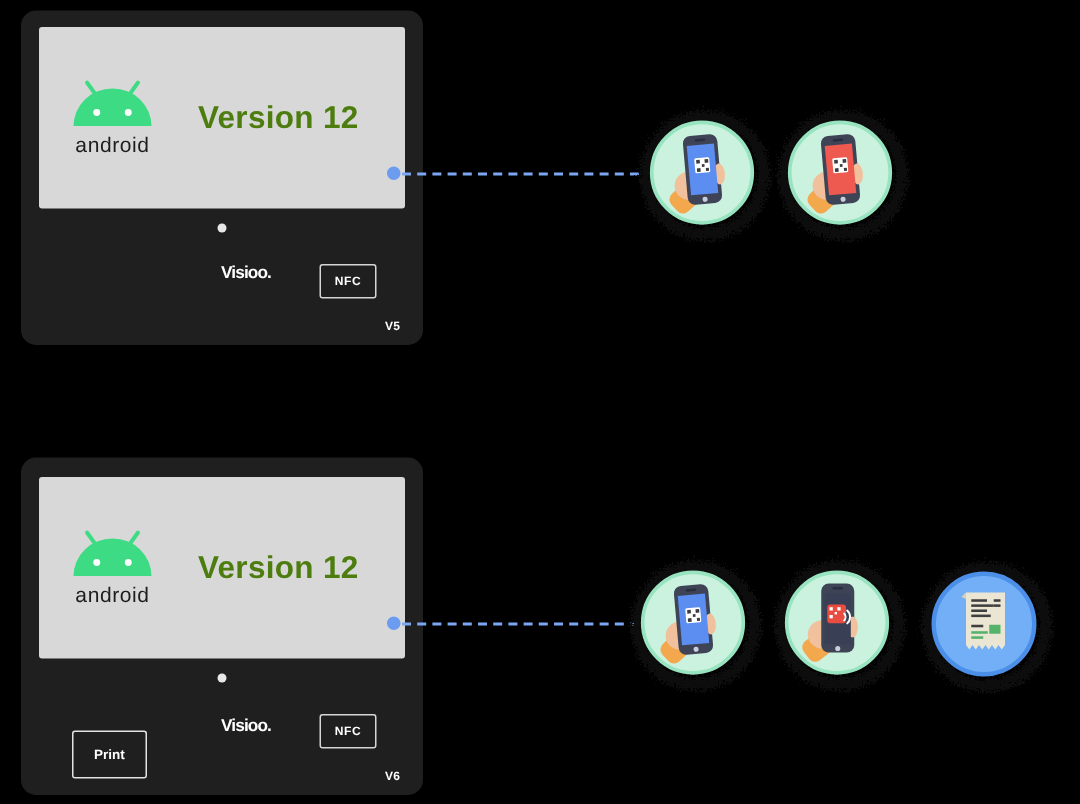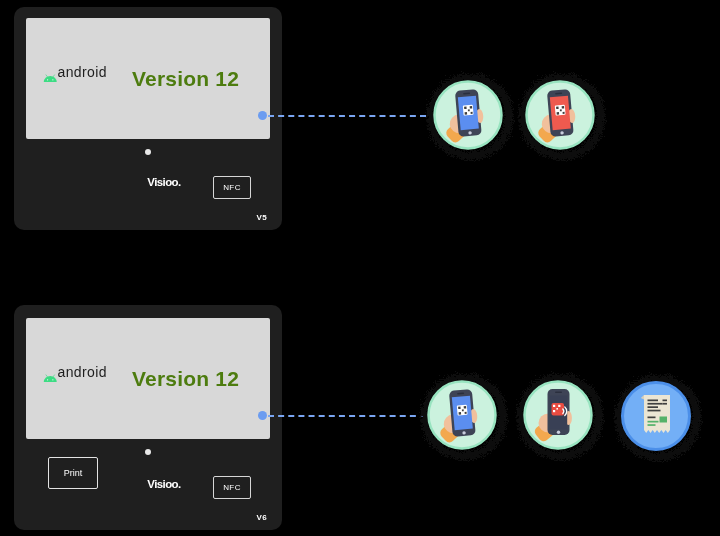--- a/index.html
+++ b/index.html
@@ -14,21 +14,21 @@
     border-radius:10px;
   }
   .device.v5{top:7px;height:223px;}
   .device.v6{top:305px;height:225px;}
   .screen{
     position:absolute;left:12px;width:244px;height:121px;background:#d8d8d8;
     border-radius:2px;display:flex;align-items:center;padding-left:17px;box-sizing:border-box;
   }
   .device.v5 .screen{top:11px;}
   .device.v6 .screen{top:13px;}
-  .logo-block{display:flex;flex-direction:row;width:64px;flex:0 0 auto;}
+  .logo-block{display:flex;flex-direction:column;align-items:center;width:64px;flex:0 0 auto;}
   .os-wordmark{
     font-size:14px;color:#1d1d1d;letter-spacing:.4px;margin-top:2px;font-weight:500;
   }
   .screen-title{
     flex:1;text-align:center;font-size:21px;font-weight:700;color:#4d7c0f;
     letter-spacing:.2px;padding-right:6px;
   }
   .home-dot{
     position:absolute;left:50%;transform:translateX(-50%);
     width:6px;height:6px;border-radius:50%;background:#e8e8e8;
@@ -36,26 +36,26 @@
   .device.v5 .home-dot{top:142px;}
   .device.v6 .home-dot{top:144px;}
   .brand{
     position:absolute;left:16px;width:100%;text-align:center;
     color:#ffffff;font-size:11.5px;font-weight:700;letter-spacing:-0.6px;
   }
   .device.v5 .brand{top:169px;}
   .device.v6 .brand{top:173px;}
   .btn{
     position:absolute;display:flex;align-items:center;justify-content:center;
-    color:#ffffff;font-weight:400;background:transparent;border-radius:2px;
+    color:#ffffff;font-weight:700;background:transparent;border-radius:2px;
   }
   .nfc-btn{left:199px;width:36px;height:21px;border:1px solid #d6d6d6;font-size:8px;letter-spacing:.4px;}
   .device.v5 .nfc-btn{top:169px;}
   .device.v6 .nfc-btn{top:171px;}
-  .print-btn{left:34px;top:152px;width:48px;height:30px;border:1px solid #e3e3e3;font-size:9px;}
+  .print-btn{left:34px;top:182px;width:48px;height:30px;border:1px solid #e3e3e3;font-size:9px;}
   .version-label{
     position:absolute;right:15px;bottom:8px;color:#ffffff;font-size:8px;font-weight:700;letter-spacing:.3px;margin-top:41px;
   }
   
   .connector{position:absolute;display:flex;align-items:center;height:9px;}
   .connector.c1{left:258px;top:111px;}
   .connector.c2{left:258px;top:411px;}
   .connector .dot{width:9px;height:9px;border-radius:50%;background:#6b9cf0;flex:0 0 auto;}
   .connector .line{width:158px;height:0;border-top:2px dashed #7aa6f2;margin-left:1px;}
   

